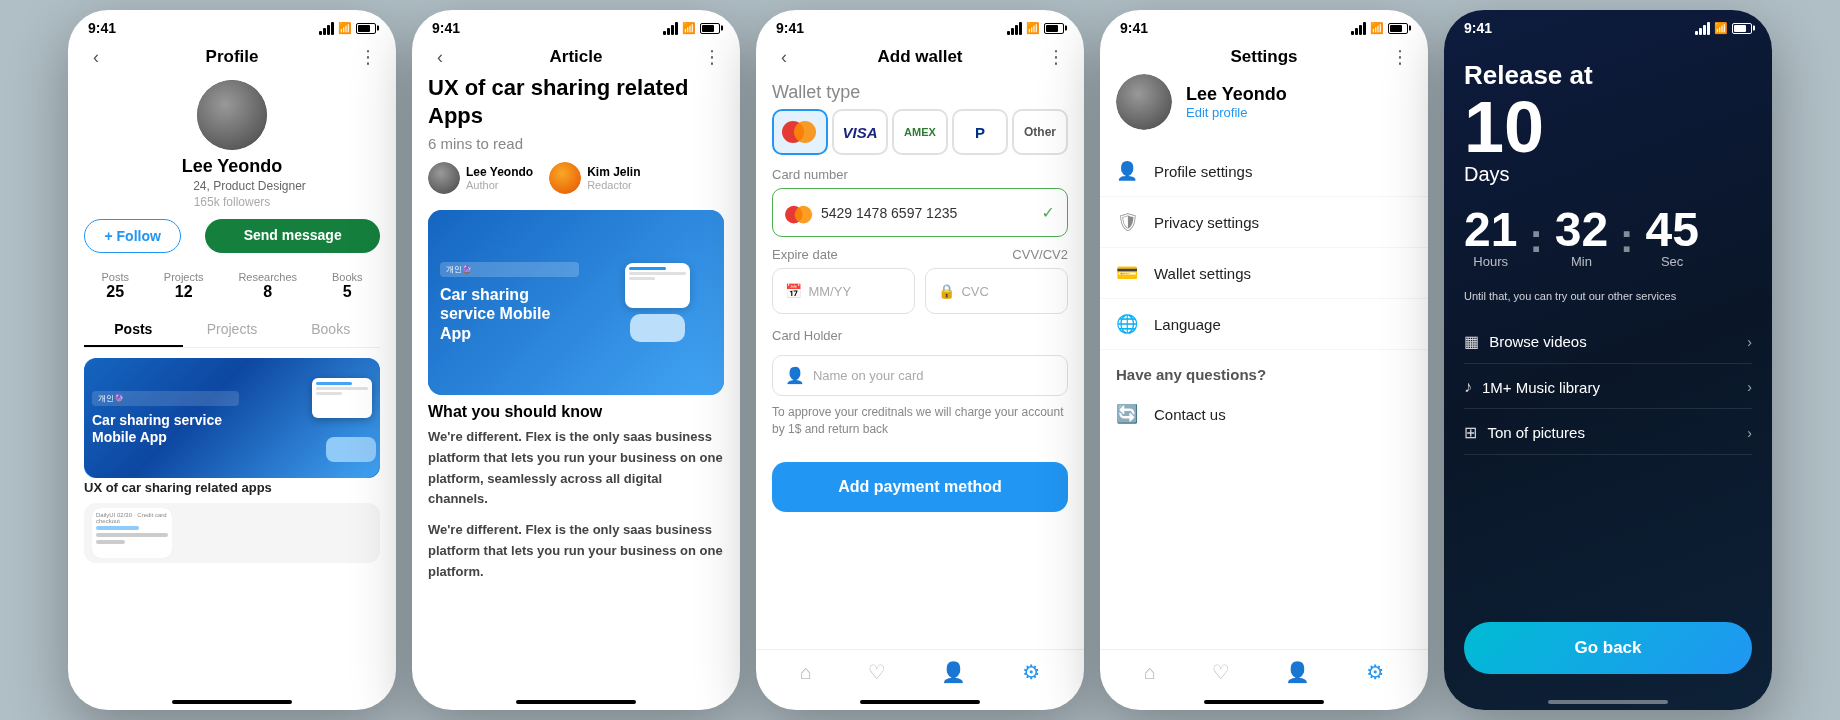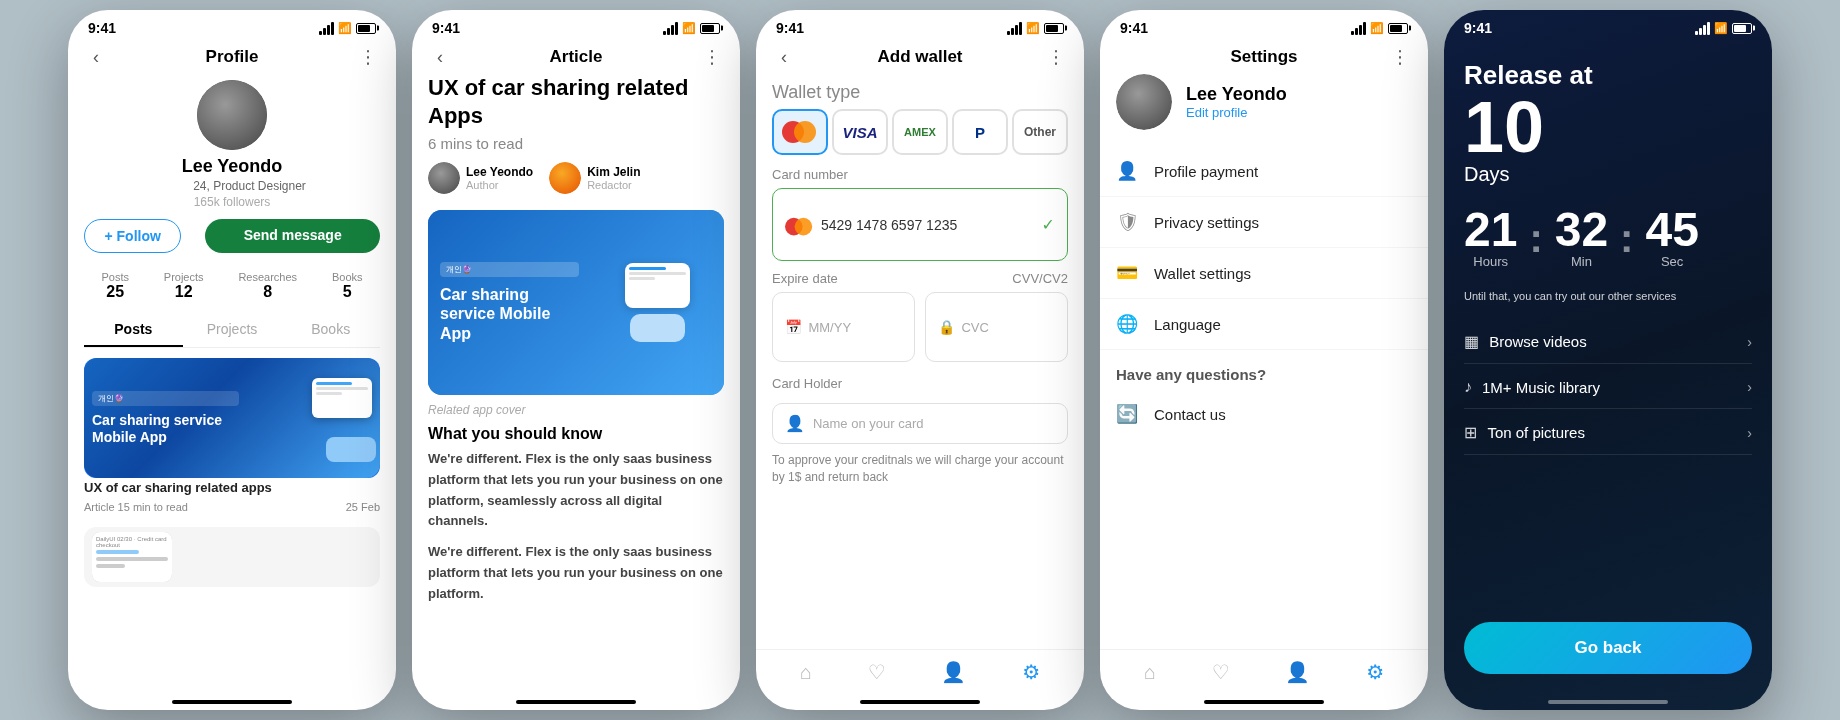--- a/index.html
+++ b/index.html
@@ -187,21 +187,21 @@
       opacity: 0.85;
     }
     .visa-text { font-size: 15px; font-weight: 900; color: #1a237e; font-style: italic; }
     .amex-text { font-size: 11px; font-weight: 800; color: #2e7d32; }
     .paypal-p { font-size: 15px; font-weight: 900; color: #003087; }
     .other-text { font-size: 12px; color: #555; }
     .input-group { margin: 0 16px 10px; }
     .input-label { font-size: 13px; color: #888; margin-bottom: 6px; }
     .input-field {
       border: 1.5px solid #e0e0e0; border-radius: 10px;
-      padding: 26px 12px; font-size: 14px; display: flex; align-items: center;
+      padding: 14px 12px; font-size: 14px; display: flex; align-items: center;
       gap: 8px; color: #333;
     }
     .input-field.valid { border-color: #4caf50; }
     .check-icon { color: #4caf50; font-size: 16px; margin-left: auto; }
     .input-row { display: flex; gap: 10px; margin: 0 16px 10px; }
     .input-row .input-field { flex: 1; }
     .card-holder-field {
       border: 1.5px solid #e0e0e0; border-radius: 10px;
       padding: 10px 12px; font-size: 14px; display: flex; align-items: center;
       gap: 8px; color: #aaa; margin: 0 16px 8px;
@@ -414,24 +414,20 @@
             <div class="mini-screen">
               <div class="mini-screen-line mini-screen-blue"></div>
               <div class="mini-screen-line"></div>
               <div class="mini-screen-line" style="width:50%"></div>
             </div>
             <div class="mini-car"></div>
           </div>
         </div>
       </div>
       <div class="post-title">UX of car sharing related apps</div>
-      <div class="post-meta">
-        <span>Article 15 min to read</span>
-        <span>25 Feb</span>
-      </div>
       <div class="post-card2">
         <div class="mini-screenshot">
           <div class="mini-ss-inner">
             <div style="font-size:6px;color:#888;margin-bottom:2px;">DailyUI 02/30 · Credit card checkout</div>
             <div class="mini-ss-line blue"></div>
             <div class="mini-ss-line"></div>
             <div class="mini-ss-line" style="width:40%"></div>
           </div>
         </div>
       </div>
@@ -494,21 +490,20 @@
           <div class="art-right">
             <div class="art-mockup-screen">
               <div class="art-mockup-line art-mockup-blue"></div>
               <div class="art-mockup-line"></div>
               <div class="art-mockup-line" style="width:45%"></div>
             </div>
             <div class="art-car-shape"></div>
           </div>
         </div>
       </div>
-      <div class="article-caption">Related app cover</div>
       <div class="article-section-title">What you should know</div>
       <div class="article-body">We're different. Flex is the only saas business platform that lets you run your business on one platform, seamlessly across all digital channels.</div>
       <div class="article-body" style="margin-top:10px;padding-bottom:10px;">We're different. Flex is the only saas business platform that lets you run your business on one platform.</div>
     </div>
     <div class="home-indicator"></div>
   </div>
 
   <div class="phone">
     <div class="status-bar">
       <span class="time">9:41</span>
@@ -570,20 +565,21 @@
           <span style="font-size:14px;color:#ccc;">🔒</span>
           <span style="color:#aaa;font-size:13px;">CVC</span>
         </div>
       </div>
       <div class="input-label" style="padding: 4px 16px 6px;">Card Holder</div>
       <div class="card-holder-field">
         <span style="font-size:16px;color:#ccc;">👤</span>
         <span style="color:#aaa;font-size:13px;">Name on your card</span>
       </div>
       <div class="card-note">To approve your creditnals we will charge your account by 1$ and return back</div>
+      <button class="btn-add-payment">Add payment method</button>
     </div>
     <div class="bottom-nav">
       <div class="bottom-nav-item">⌂</div>
       <div class="bottom-nav-item">♡</div>
       <div class="bottom-nav-item">👤</div>
       <div class="bottom-nav-item active">⚙</div>
     </div>
     <div class="home-indicator"></div>
   </div>
 
@@ -613,21 +609,21 @@
         <div class="settings-avatar">
           <div style="width:56px;height:56px;border-radius:50%;background:radial-gradient(circle at 40% 35%, #999, #444);"></div>
         </div>
         <div>
           <div class="settings-name">Lee Yeondo</div>
           <div class="settings-edit">Edit profile</div>
         </div>
       </div>
       <div class="settings-item">
         <span class="settings-icon">👤</span>
-        <span class="settings-label">Profile payment</span>
+        <span class="settings-label">Profile settings</span>
       </div>
       <div class="settings-item">
         <span class="settings-icon">🛡</span>
         <span class="settings-label">Privacy settings</span>
       </div>
       <div class="settings-item">
         <span class="settings-icon">💳</span>
         <span class="settings-label">Wallet settings</span>
       </div>
       <div class="settings-item">

